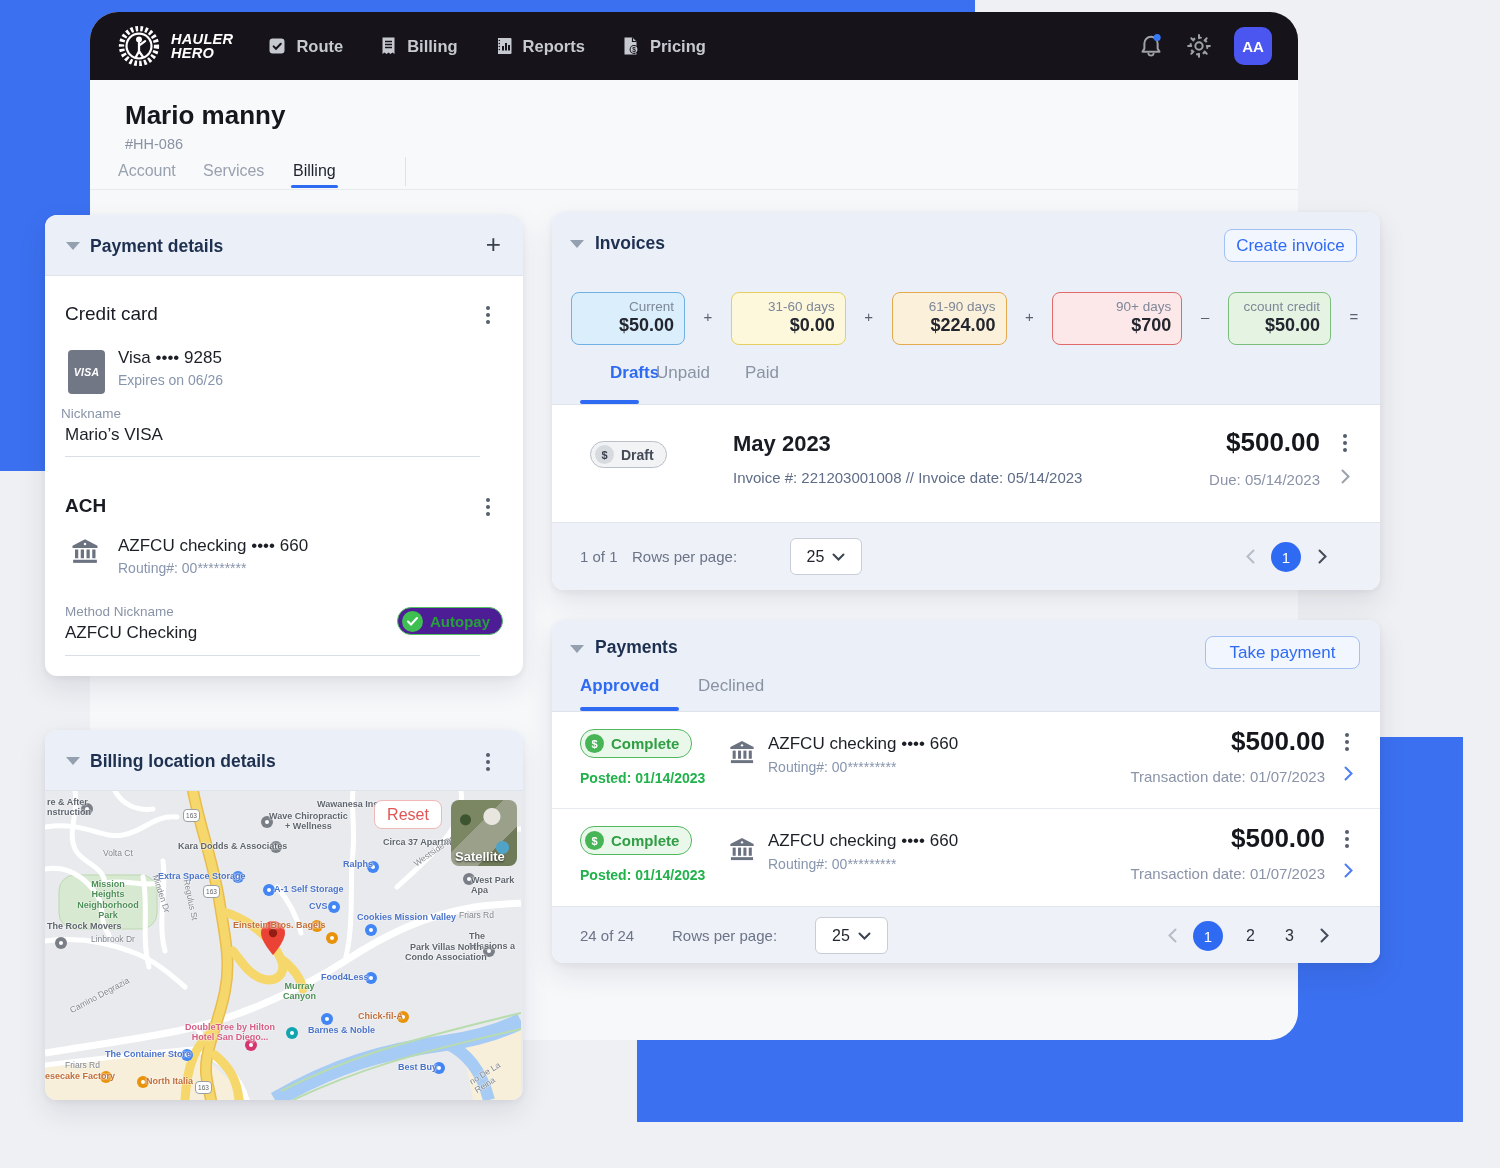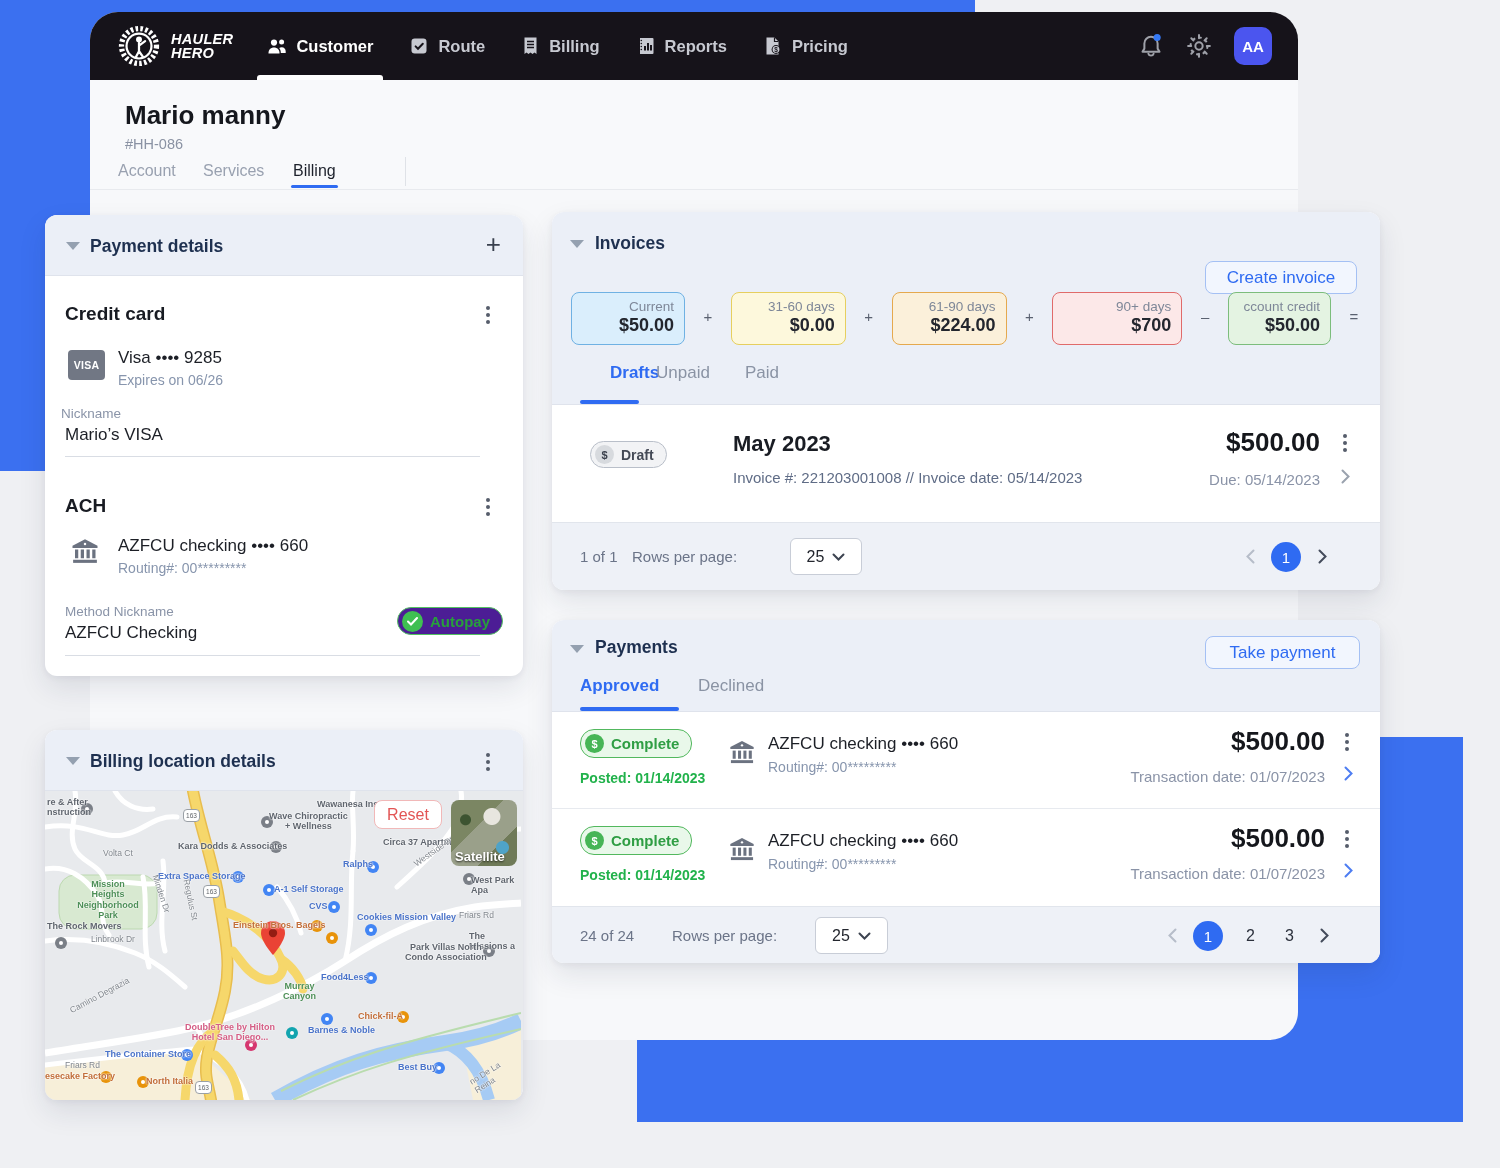--- a/index.html
+++ b/index.html
@@ -41,21 +41,21 @@
   .tri { width:0; height:0; border-left:7px solid transparent; border-right:7px solid transparent; border-top:8px solid #94a0b0; position:absolute; }
   .sec-title { position:absolute; font-size:17.5px; font-weight:700; color:#1e3050; }
   .kebab { position:absolute; width:18px; height:24px; display:flex; flex-direction:column; align-items:center; justify-content:center; gap:3px; cursor:pointer; }
   .kebab i { width:4px; height:4px; border-radius:50%; background:#565d6b; }
   .hline { position:absolute; height:1px; background:#d9dde4; }
 
   .field-label { position:absolute; font-size:13.5px; color:#8a94a8; }
   .field-value { position:absolute; font-size:17px; color:#1c1f26; }
   .sub-gray { position:absolute; font-size:14px; color:#8795ad; }
 
-  .visa-badge { position:absolute; width:37px; height:30px; background:#717784; border-radius:4px; color:#fff; font-size:10.5px; font-weight:700; display:flex; align-items:center; justify-content:center; letter-spacing:.3px; }
+  .visa-badge { position:absolute; width:37px; height:44px; background:#717784; border-radius:4px; color:#fff; font-size:10.5px; font-weight:700; font-style:italic; display:flex; align-items:center; justify-content:center; letter-spacing:.3px; }
 
   .autopay { position:absolute; display:flex; align-items:center; gap:7px; height:28px; padding:0 12px 0 4px; border:1.5px solid #52c061; background:#4c1d95; border-radius:15px; color:#27a03b; font-size:15px; font-weight:700; }
   .ap-circle { width:21px; height:21px; border-radius:50%; background:#3fbf52; display:flex; align-items:center; justify-content:center; }
 
   
   .blue-btn { position:absolute; border:1.5px solid #a4c0f4; background:#f2f6fe; color:#2f6bf2; font-size:17px; border-radius:8px; display:flex; align-items:center; justify-content:center; cursor:pointer; font-family:"Liberation Sans", sans-serif; }
   .tab { position:absolute; font-size:17px; color:#8a93a4; cursor:pointer; }
   .tab.on { color:#2f6bf2; font-weight:600; }
   .tab-bar { position:absolute; height:4px; background:#2f6bf2; border-radius:2px; }
   .foot { position:absolute; left:0; width:100%; background:#eef1f7; border-top:1px solid #e1e5ec; border-radius:0 0 12px 12px; }
@@ -124,29 +124,20 @@
         <circle cx="24" cy="24" r="13" fill="#16131a"></circle>
         <circle cx="24" cy="16.5" r="3.4" fill="#fff"></circle>
         <path d="M24 20.5 V30 M24 23.5 L31 18.5 M24 30 L20 37.5 M24 30 L28.5 36.5" stroke="#fff" stroke-width="2.6" fill="none" stroke-linecap="round"></path>
       </svg>
       <div class="logo-text">
         <div>HAULER</div>
         <div>HERO</div>
       </div>
     </div>
     <div id="menu">
-      <div class="nitem active">
-        <svg width="20" height="20" viewBox="0 0 20 20" fill="currentColor">
-          <circle cx="7" cy="6.6" r="3.1"></circle>
-            <circle cx="14.6" cy="6" r="2.5"></circle>
-          <path d="M1.5 17c0-3.4 2.3-5.5 5.5-5.5s5.5 2.1 5.5 5.5v.6H1.5Z"></path>
-          <path d="M13.8 17v-.3c0-1.9-.6-3.5-1.6-4.7.7-.5 1.6-.8 2.5-.8 2.5 0 4 1.7 4 4.3v1.5Z"></path>
-        </svg>
-        <span class="lbl">Customer</span>
-      </div>
       <div class="nitem">
         <svg width="20" height="20" viewBox="0 0 20 20" fill="currentColor">
           <rect x="2.5" y="2.5" width="15" height="15" rx="3.2"></rect>
           <path d="M6.6 10.4l2.4 2.4 4.8-5" stroke="#16131a" stroke-width="2" fill="none" stroke-linecap="round"></path>
         </svg>
         <span class="lbl">Route</span>
       </div>
       <div class="nitem">
         <svg width="19" height="20" viewBox="0 0 19 20" fill="currentColor">
           <path d="M3.5 1.5h12v16.5l-2-1.4-2 1.4-2-1.4-2 1.4-2-1.4-2 1.4Z"></path>
@@ -202,21 +193,21 @@
     <div id="tab-divider"></div>
   </div>
 </div>
 
 <div class="card" style="left:45px; top:215px; width:478px; height:461px;">
   <div class="card-head">
     <div class="tri" style="left:21px; top:27px;"></div>
     <div class="sec-title" style="left:45px; top:21px;">Payment details</div>
     <div style="position:absolute; right:22px; top:14px; font-size:26px; color:#39404e; cursor:pointer;">+</div>
   </div>
-  <div style="position:absolute; left:20px; top:88px; font-size:19px; font-weight:700; color:#181b22;">Credit card</div>
+  <div style="position:absolute; left:20px; top:88px; font-size:19px; font-weight:400; color:#181b22;">Credit card</div>
   <div class="kebab" style="right:26px; top:88px;">
       <i></i>
       <i></i>
       <i></i>
     </div>
   <div class="visa-badge" style="left:23px; top:135px;">VISA</div>
   <div class="field-value" style="left:73px; top:133px;">Visa •••• 9285</div>
   <div class="sub-gray" style="left:73px; top:157px;">Expires on 06/26</div>
   <div class="field-label" style="left:16px; top:191px;">Nickname</div>
   <div class="field-value" style="left:20px; top:210px;">Mario’s VISA</div>
@@ -249,21 +240,21 @@
     </span>
     <span>Autopay</span>
   </div>
   <div class="hline" style="left:20px; top:440px; width:415px;"></div>
 </div>
 
 <div class="card" style="left:552px; top:212px; width:828px; height:378px;">
   <div class="card-head" style="height:193px;">
     <div class="tri" style="left:18px; top:28px;"></div>
     <div class="sec-title" style="left:43px; top:21px;">Invoices</div>
-    <div class="blue-btn" style="right:23px; top:17px; width:152px; height:33px;margin-top:32px;">Create invoice</div>
+    <div class="blue-btn" style="right:23px; top:17px; width:133px; height:33px;">Create invoice</div>
 
     <div style="position:absolute; left:19px; right:19px; top:80px; display:flex; justify-content:space-between;">
       <div class="bucket" style="width:114px; background:#daeefc; border:1.5px solid #6fb1e3;">
         <div class="bl">Current</div>
           <div class="bv">$50.00</div>
       </div>
       <div class="op">+</div>
       <div class="bucket" style="width:115px; background:#fdf8dc; border:1.5px solid #e6cf5e;">
         <div class="bl">31-60 days</div>
           <div class="bv">$0.00</div>

